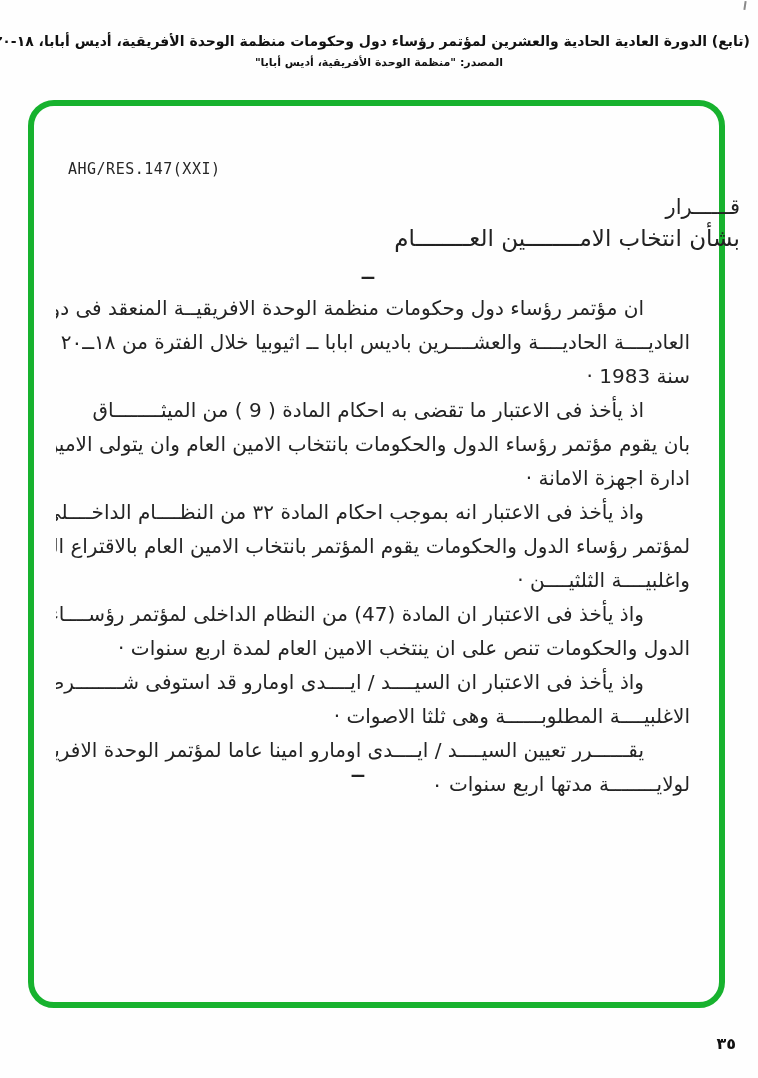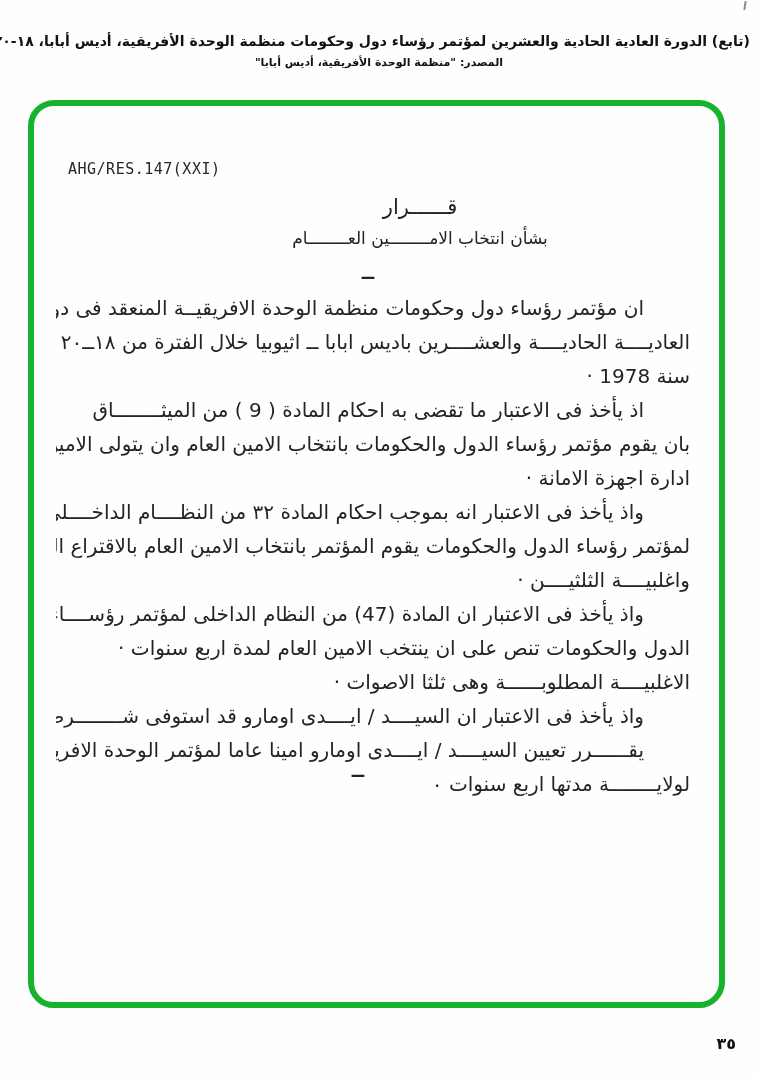--- a/index.html
+++ b/index.html
@@ -63,31 +63,30 @@
     font-family: "DejaVu Sans Mono", monospace;
     font-size: 15px;
     letter-spacing: 0.5px;
     color: #262626;
   }
   .title-block {
     position: absolute;
     top: 192px;
     left: 100px;
     width: 640px;
-    text-align: center;
     direction: rtl;
   }
   .doc-title {
     font-size: 21px;
     color: #222222;
     height: 30px;
     line-height: 30px;
   }
   .doc-subtitle {
-    font-size: 17px;
+    font-size: 23px;
     color: #222222;
     height: 32px;
     line-height: 32px;
   }
   .sep-top {
     position: absolute;
     top: 262px;
     left: 0;
     width: 736px;
     text-align: center;
@@ -159,39 +158,39 @@
     <div class="doc-title">قــــــرار</div>
     <div class="doc-subtitle">بشأن انتخاب الامــــــــين العــــــــام</div>
   </div>
 
   <div class="sep-top">ــ</div>
 
   <div class="body-text">
     <div class="para">
       <div class="line indent">ان مؤتمر رؤساء دول وحكومات منظمة الوحدة الافريقيــة المنعقد فى دورتــــه</div>
       <div class="line">العاديــــة الحاديــــة والعشــــرين باديس ابابا ــ اثيوبيا خلال الفترة من ١٨ــ٢٠ يوليــــو</div>
-      <div class="line">سنة 1978 ·</div>
+      <div class="line">سنة 1983 ·</div>
     </div>
     <div class="para">
       <div class="line indent">اذ يأخذ فى الاعتبار ما تقضى به احكام المادة ( 9 ) من الميثــــــــاق</div>
       <div class="line">بان يقوم مؤتمر رؤساء الدول والحكومات بانتخاب الامين العام وان يتولى الامين العــــام</div>
       <div class="line">ادارة اجهزة الامانة ·</div>
     </div>
     <div class="para">
       <div class="line indent">واذ يأخذ فى الاعتبار انه بموجب احكام المادة ٣٢ من النظــــام الداخــــلى</div>
       <div class="line">لمؤتمر رؤساء الدول والحكومات يقوم المؤتمر بانتخاب الامين العام بالاقتراع الســــــــرى</div>
       <div class="line">واغلبيــــة الثلثيــــن ·</div>
     </div>
     <div class="para">
       <div class="line indent">واذ يأخذ فى الاعتبار ان المادة (47) من النظام الداخلى لمؤتمر رؤســــاء</div>
       <div class="line">الدول والحكومات تنص على ان ينتخب الامين العام لمدة اربع سنوات ·</div>
     </div>
     <div class="para">
+      <div class="line indent">واذ يأخذ فى الاعتبار ان السيــــد / ايــــدى اومارو قد استوفى شــــــــرط</div>
       <div class="line">الاغلبيــــة المطلوبــــــة وهى ثلثا الاصوات ·</div>
-      <div class="line indent">واذ يأخذ فى الاعتبار ان السيــــد / ايــــدى اومارو قد استوفى شــــــــرط</div>
     </div>
     <div class="para">
       <div class="line indent">يقــــــرر تعيين السيــــد / ايــــدى اومارو امينا عاما لمؤتمر الوحدة الافريقية</div>
       <div class="line">لولايــــــــة مدتها اربع سنوات ٠</div>
     </div>
   </div>
 
   <div class="sep-end">ــ</div>
 
   <div class="page-number">٣٥</div>

